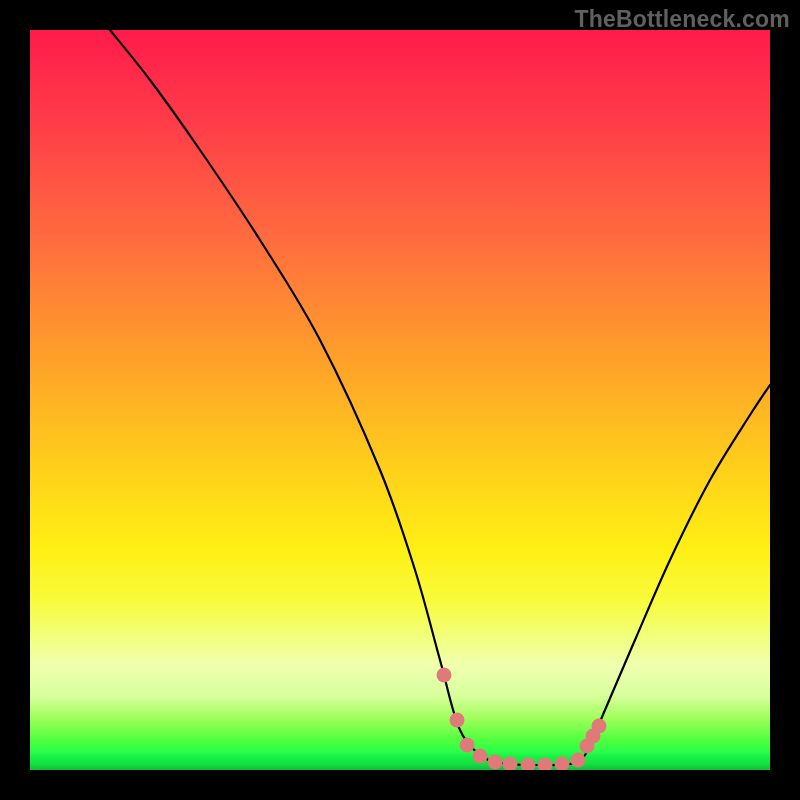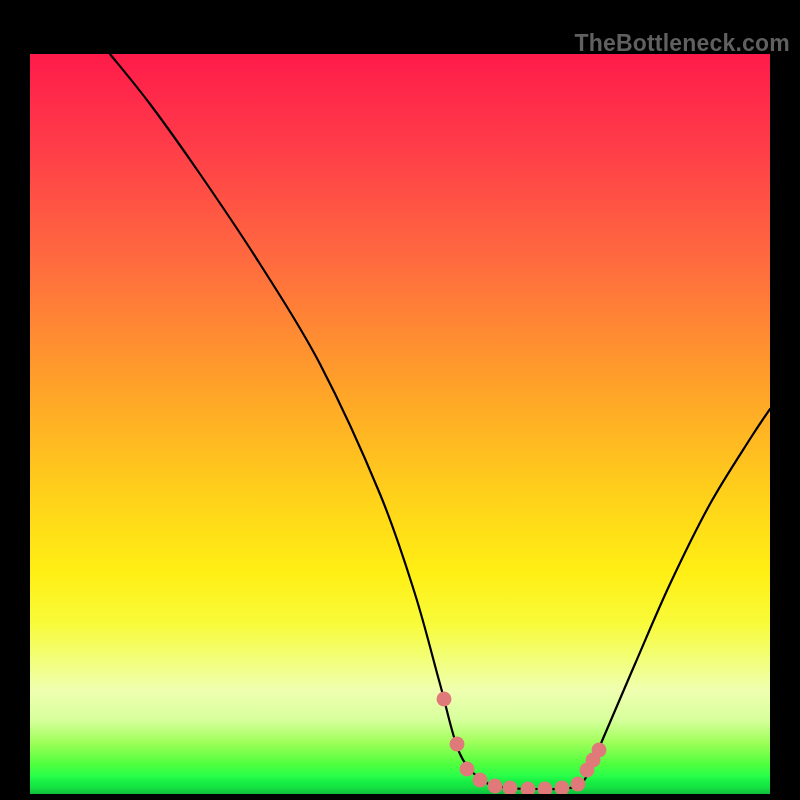--- a/index.html
+++ b/index.html
@@ -2,21 +2,20 @@
 <html><head>
 <meta charset="utf-8">
 <style>
   * { margin: 0; padding: 0; box-sizing: border-box; }
   html, body { width: 800px; height: 800px; overflow: hidden; background: #000; }
   .frame {
     position: relative;
     width: 800px;
     height: 608px;
     background: #000;
-    margin-top: 24px;
   }
   .watermark {
     position: absolute;
     top: 6px;
     right: 10px;
     font-family: Arial, Helvetica, sans-serif;
     font-size: 23px;
     font-weight: bold;
     color: #606060;
     letter-spacing: 0.2px;

